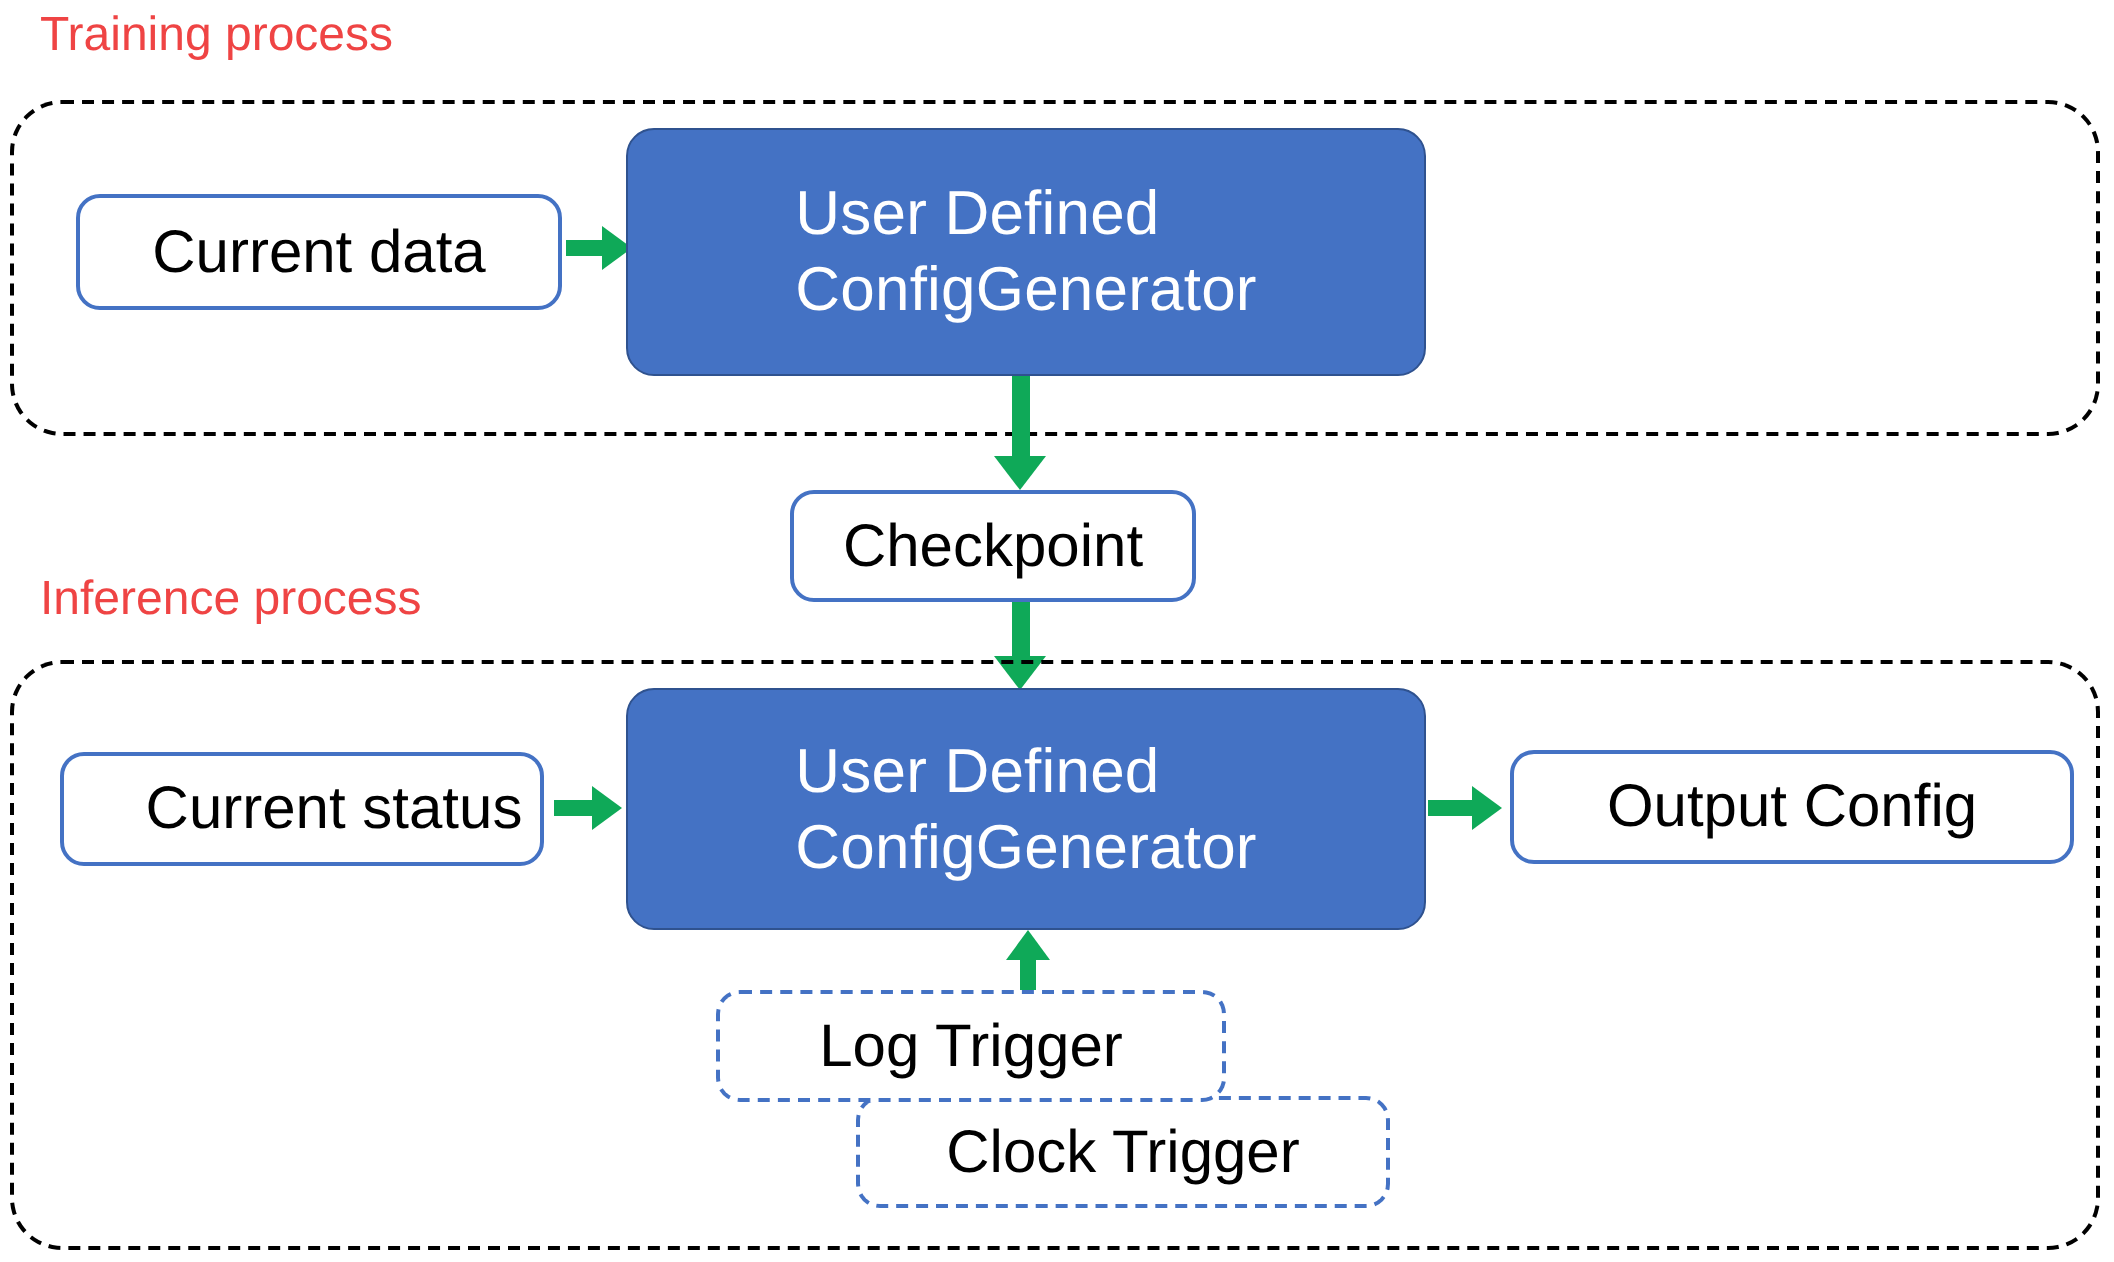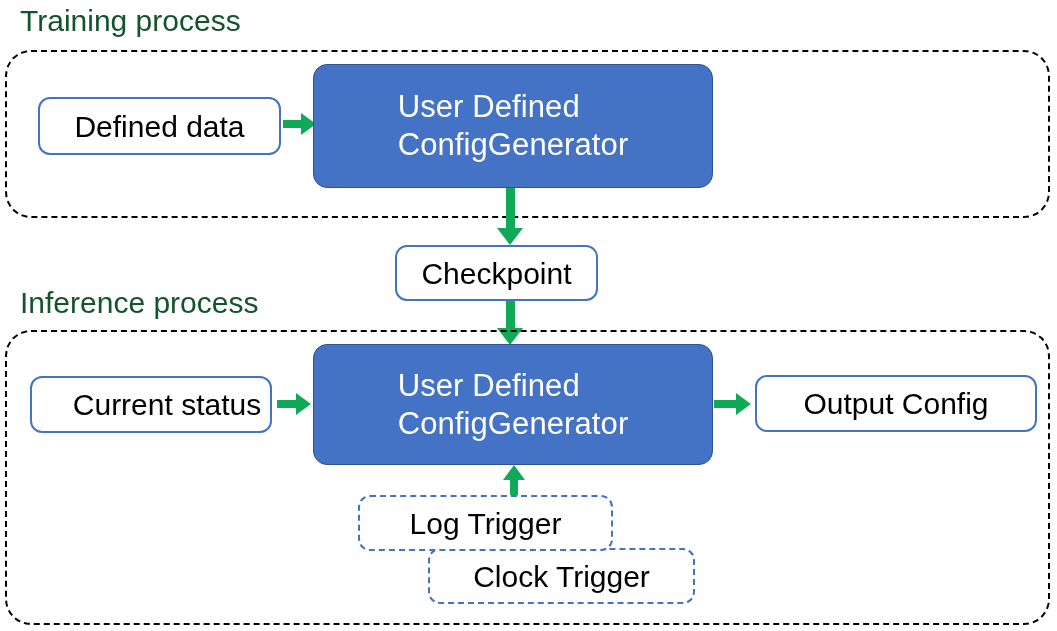--- a/index.html
+++ b/index.html
@@ -20,22 +20,22 @@
   .abs { position: absolute; }
 
   
   .section-box {
     border: 2.5px dashed #000000;
     border-radius: 26px;
     box-sizing: border-box;
     background: transparent;
   }
   .section-title {
-    font-size: 30px;
-    color: #14532d;
+    font-size: 24px;
+    color: #ef4444;
     line-height: 1;
     white-space: nowrap;
   }
 
   
   .node-blue {
     background: #4472C4;
     border: 1.5px solid #2F528F;
     border-radius: 14px;
     box-sizing: border-box;
@@ -109,21 +109,21 @@
 </head>
 <body>
 
 <div id="canvas">
 
   <div class="abs section-title" style="left:20px; top:6px;">Training process</div>
 
   <div class="abs section-box" style="left:5px; top:50px; width:1045px; height:168px;"></div>
 
   <div class="abs node-white" style="left:38px; top:97px; width:243px; height:58px;">
-    <span>Defined data</span>
+    <span>Current data</span>
   </div>
 
   <div class="abs arrow-shaft" style="left:283px; top:120px; width:20px; height:8px;"></div>
   <div class="abs arrow-head head-right" style="left:301px; top:113px;"></div>
 
   <div class="abs node-blue" style="left:313px; top:64px; width:400px; height:124px;">
     <span class="lines">
       <span style="display:block;">User Defined</span>
       <span style="display:block;">ConfigGenerator</span>
     </span>

